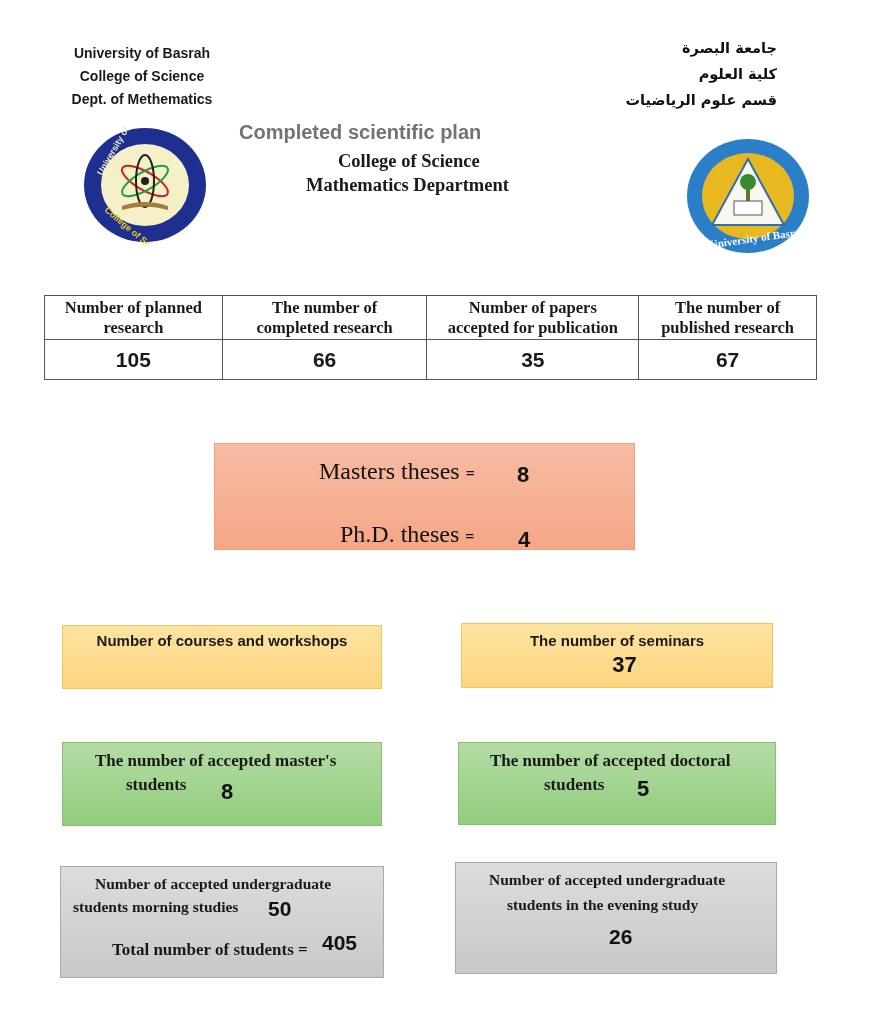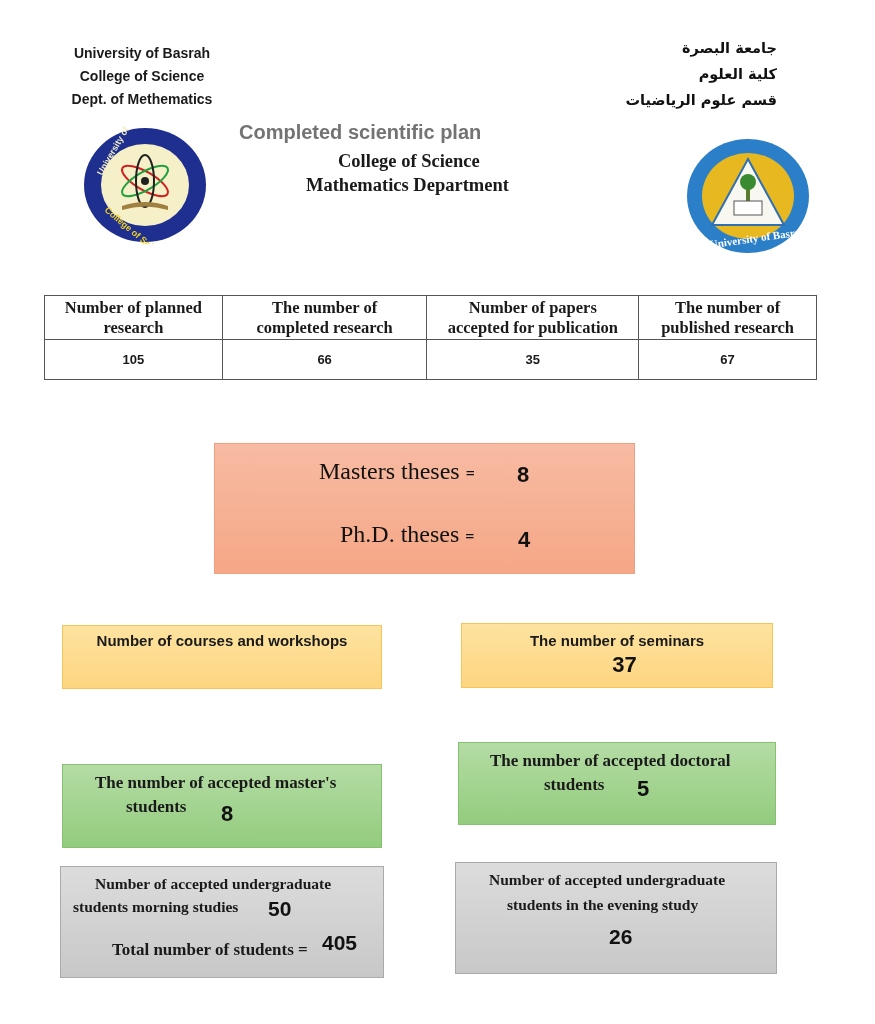--- a/index.html
+++ b/index.html
@@ -19,24 +19,24 @@
     .title-sub2 { left: 306px; top: 175px; font-family: "Liberation Serif", serif; font-weight: bold; font-size: 18.5px; color: #1a1a1a; }
 
     
     .logo-left { left: 82px; top: 126px; width: 126px; height: 118px; }
     .logo-right { left: 686px; top: 137px; width: 124px; height: 118px; }
 
     
     .stats-table { left: 44px; top: 295px; width: 773px; border-collapse: collapse; }
     .stats-table td, .stats-table th { border: 1px solid #555; text-align: center; }
     .stats-table th { font-family: "Liberation Serif", serif; font-weight: bold; font-size: 16.5px; line-height: 20px; height: 44px; color: #1a1a1a; padding: 0 4px; }
-    .stats-table td { font-family: "Liberation Sans", sans-serif; font-weight: bold; font-size: 13px; height: 40px; color: #1a1a1a; }
+    .stats-table td { font-family: "Liberation Sans", sans-serif; font-weight: bold; font-size: 21px; height: 40px; color: #1a1a1a; }
 
     
-    .theses-box { left: 214px; top: 443px; width: 421px; height: 131px; background: linear-gradient(#f7bba3, #f5a786); border: 1px solid #f0a080; }
+    .theses-box { left: 214px; top: 443px; width: 421px; height: 107px; background: linear-gradient(#f7bba3, #f5a786); border: 1px solid #f0a080; }
     .theses-line { position: absolute; font-family: "Liberation Serif", serif; font-size: 24px; color: #111; white-space: nowrap; }
     .theses-line .eq { font-size: 16px; font-weight: bold; }
     .theses-line .num { font-family: "Liberation Sans", sans-serif; font-weight: bold; font-size: 22px; position: absolute; }
     .masters { left: 104px; top: 14px; }
     .masters .num { left: 198px; top: 4px; }
     .phd { left: 125px; top: 77px; }
     .phd .num { left: 178px; top: 6px; }
 
     
     .ybox { background: linear-gradient(#fde3a0, #fdd580); border: 1px solid #f5c45a; text-align: center; }
@@ -46,21 +46,21 @@
     .courses .lbl { margin-top: 6px; }
     .courses .val { margin-top: 2px; }
     .seminars { left: 461px; top: 623px; width: 312px; height: 65px; }
     .seminars .lbl { margin-top: 8px; }
     .seminars .val { margin-top: 3px; margin-left: 15px; }
 
     
     .gbox { background: linear-gradient(#b4dca4, #93cc7e); border: 1px solid #86c070; }
     .gbox .lbl { position: absolute; font-family: "Liberation Serif", serif; font-weight: bold; font-size: 17px; color: #1a1a1a; white-space: nowrap; }
     .gbox .val { position: absolute; font-family: "Liberation Sans", sans-serif; font-weight: bold; font-size: 22px; color: #111; }
-    .masters-acc { left: 62px; top: 742px; width: 320px; height: 84px; margin-top: 22px; }
+    .masters-acc { left: 62px; top: 742px; width: 320px; height: 84px; }
     .masters-acc .l1 { left: 32px; top: 8px; }
     .masters-acc .l2 { left: 63px; top: 32px; }
     .masters-acc .val { left: 158px; top: 36px; }
     .doctoral-acc { left: 458px; top: 742px; width: 318px; height: 83px; }
     .doctoral-acc .l1 { left: 31px; top: 8px; }
     .doctoral-acc .l2 { left: 85px; top: 32px; }
     .doctoral-acc .val { left: 178px; top: 33px; }
 
     
     .greybox { background: linear-gradient(#dcdcdc, #c8c8c8); border: 1px solid #aaa; }

